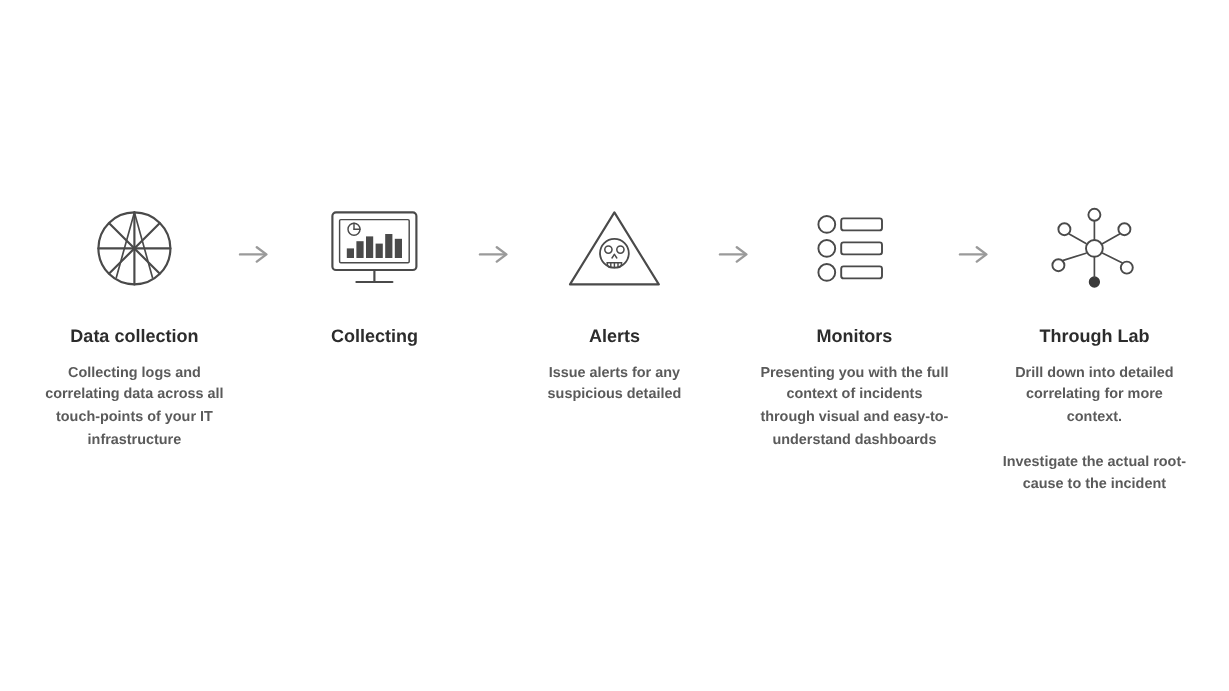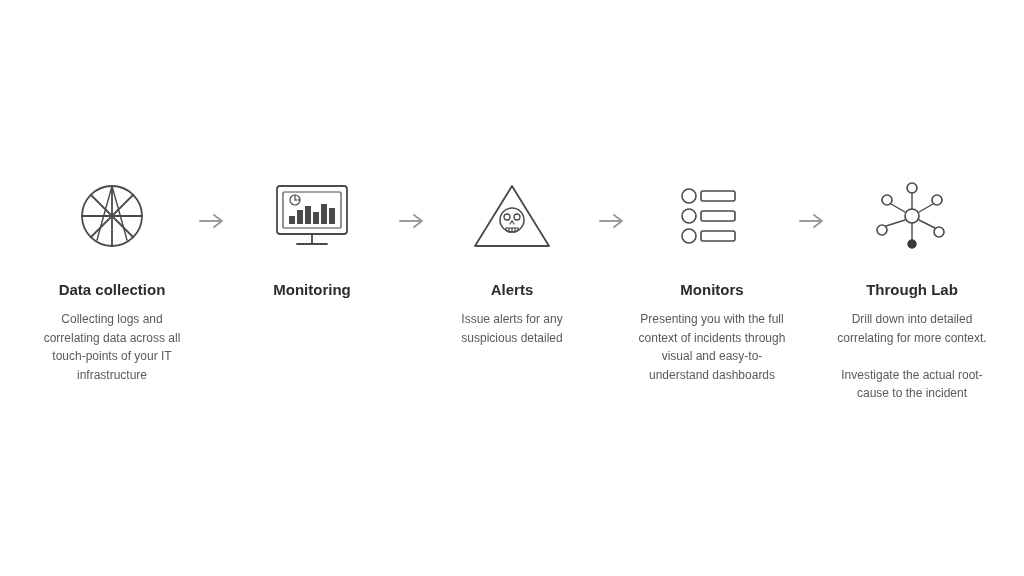--- a/index.html
+++ b/index.html
@@ -73,20 +73,21 @@
       color: #2c2c2c;
       text-align: center;
       margin-bottom: 12px;
     }
 
     .step-desc {
       font-size: 12px;
       color: #5a5a5a;
       text-align: center;
       line-height: 1.55;
+      font-weight: bold;
     }
   </style>
 </head>
 <body>
 
 <div class="workflow-container">
 
   <div class="step">
     <div class="icon-box">
       <svg width="90" height="80" viewBox="0 0 90 80">
@@ -129,21 +130,21 @@
         <rect x="62" y="30" width="6" height="16" fill="#4a4a4a" stroke="none"></rect>
 
         <circle cx="28" cy="22" r="5" stroke="#4a4a4a" stroke-width="1.2" fill="none"></circle>
         <line x1="28" y1="17" x2="28" y2="22" stroke="#4a4a4a" stroke-width="1.2"></line>
         <line x1="28" y1="22" x2="33" y2="22" stroke="#4a4a4a" stroke-width="1.2"></line>
 
         <line x1="45" y1="56" x2="45" y2="66" stroke="#4a4a4a" stroke-width="1.8"></line>
         <line x1="30" y1="66" x2="60" y2="66" stroke="#4a4a4a" stroke-width="1.8"></line>
       </svg>
     </div>
-    <div class="step-title">Monitoring</div>
+    <div class="step-title">Collecting</div>
   </div>
 
   <div class="arrow-box">
     <svg width="28" height="20" viewBox="0 0 28 20">
       <line x1="2" y1="10" x2="22" y2="10" stroke="#9a9a9a" stroke-width="2"></line>
       <polyline points="16,4 24,10 16,16" stroke="#9a9a9a" stroke-width="2" fill="none"></polyline>
     </svg>
   </div>
 
   <div class="step">

